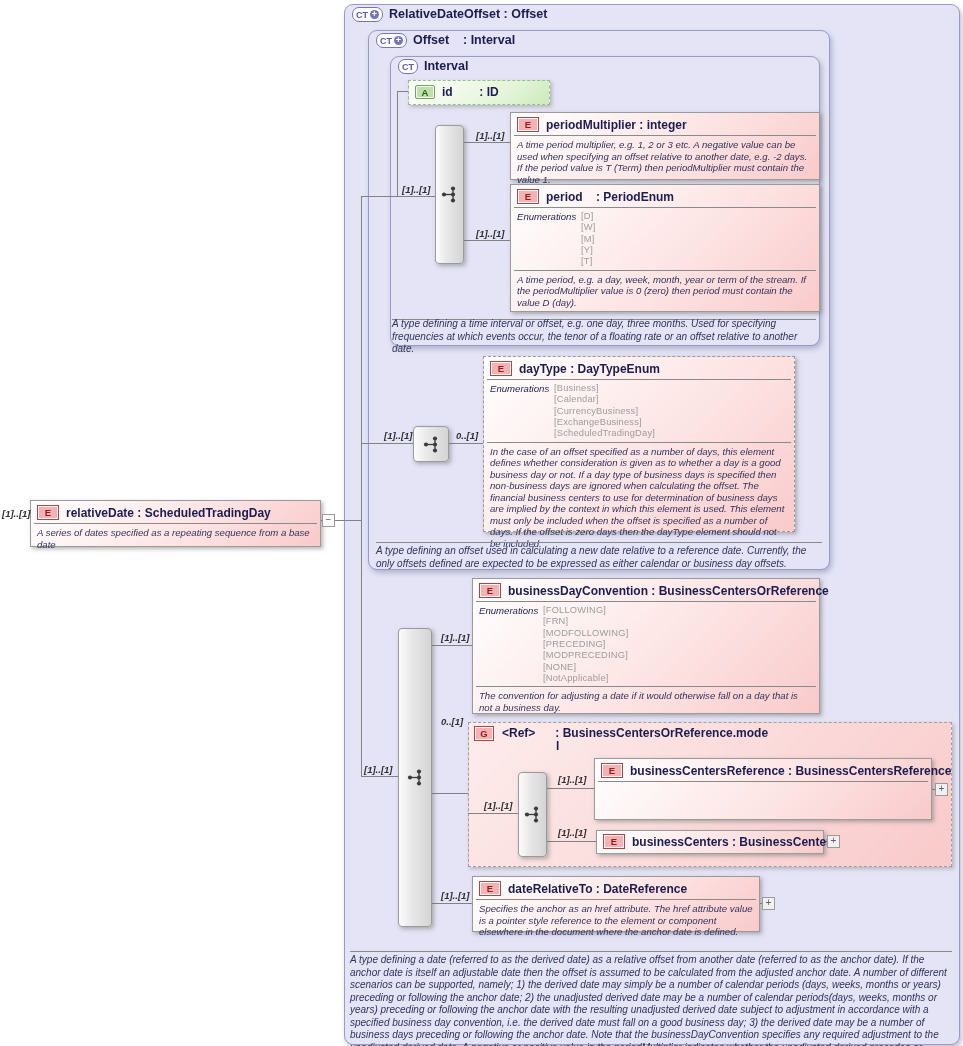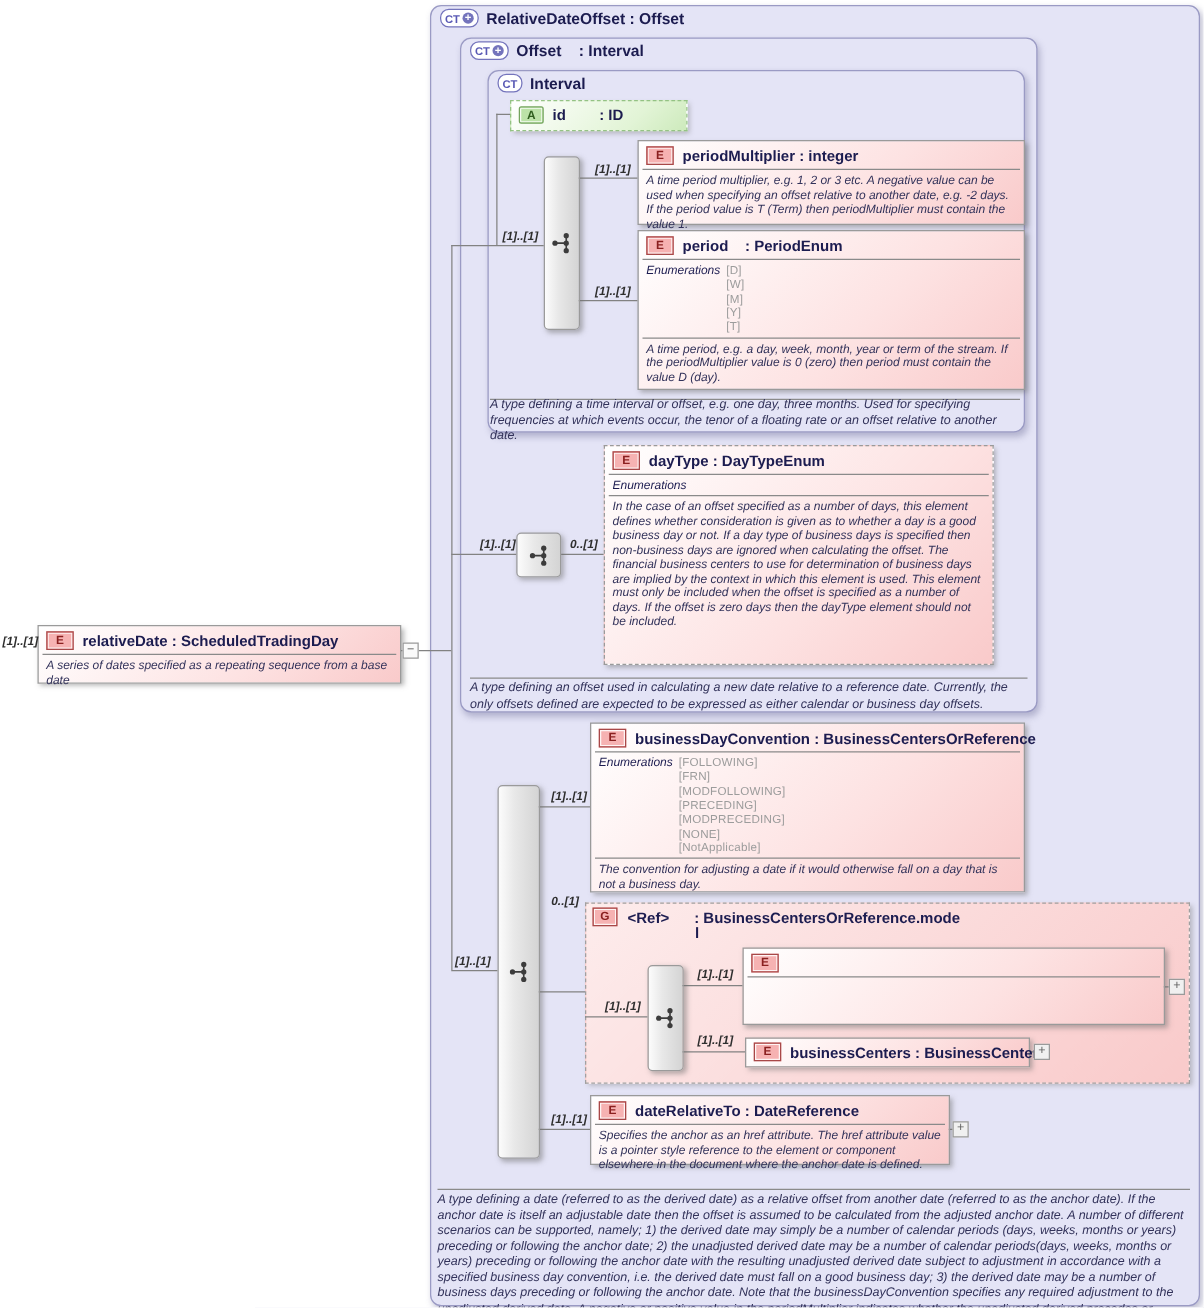--- a/index.html
+++ b/index.html
@@ -4,21 +4,21 @@
 <style>
   html,body{margin:0;padding:0;background:#ffffff;}
   #stage{position:relative;width:963px;height:1046px;background:#ffffff;
          font-family:"Liberation Sans", sans-serif;overflow:hidden;}
 
   
   .ctbox{position:absolute;background:#e4e4f6;border:1px solid #9a9ac4;border-radius:9px;
          box-shadow:2px 3px 5px rgba(120,120,160,.45);}
   .z1{z-index:1}.z2{z-index:2}.z3{z-index:3}
 
-  .ct-header{position:absolute;display:flex;align-items:center;gap:6px;z-index:7;
+  .ct-header{position:absolute;display:flex;align-items:flex-start;gap:6px;z-index:7;
              font-weight:bold;font-size:12.5px;color:#1c1c50;white-space:pre;}
   .ct-icon{display:inline-flex;align-items:center;height:13px;padding:0 3px;background:#fff;
            border:1.5px solid #7474bc;border-radius:7px;color:#5858b4;font-weight:bold;font-size:9px;}
   .ct-plus{display:inline-block;width:9px;height:9px;border-radius:50%;background:#7474bc;color:#fff;
            font-size:9px;line-height:8px;text-align:center;margin-left:2px;font-weight:bold;}
 
   
   .ebox{position:absolute;background:linear-gradient(135deg,#ffffff 0%,#fde2e2 60%,#f9caca 100%);
         border:1px solid #9a9a9a;box-shadow:2px 2px 4px rgba(110,110,110,.5);z-index:6;}
   .dashed{border-style:dashed;}
@@ -224,20 +224,25 @@
   </div>
 
   <div class="ebox dashed" style="left:483px;top:356px;width:310px;height:174px;">
     <div class="ebox-header">
       <span class="e-icon">E</span>
       <span>dayType : DayTypeEnum</span>
     </div>
     <div class="sep"></div>
     <div class="enum-row">
       <span class="enum-label">Enumerations</span>
+      <span class="enum-values">[Business]
+[Calendar]
+[CurrencyBusiness]
+[ExchangeBusiness]
+[ScheduledTradingDay]</span>
     </div>
     <div class="sep"></div>
     <div class="anno">In the case of an offset specified as a number of days, this element defines whether consideration is given as to whether a day is a good business day or not. If a day type of business days is specified then non-business days are ignored when calculating the offset. The financial business centers to use for determination of business days are implied by the context in which this element is used. This element must only be included when the offset is specified as a number of days. If the offset is zero days then the dayType element should not be included.</div>
   </div>
 
   <div class="ebox" style="left:472px;top:578px;width:346px;height:134px;">
     <div class="ebox-header">
       <span class="e-icon">E</span>
       <span>businessDayConvention : BusinessCentersOrReference</span>
     </div>
@@ -252,20 +257,21 @@
 [NONE]
 [NotApplicable]</span>
     </div>
     <div class="sep"></div>
     <div class="anno">The convention for adjusting a date if it would otherwise fall on a day that is not a business day.</div>
   </div>
 
   <div class="ebox" style="left:594px;top:758px;width:336px;height:60px;">
     <div class="ebox-header">
       <span class="e-icon">E</span>
+      <span>businessCentersReference : BusinessCentersReference</span>
     </div>
     <div class="sep"></div>
   </div>
 
   <div class="ebox" style="left:596px;top:830px;width:226px;height:22px;">
     <div class="ebox-header" style="padding-top:3px;">
       <span class="e-icon">E</span>
       <span>businessCenters : BusinessCenters</span>
     </div>
   </div>

